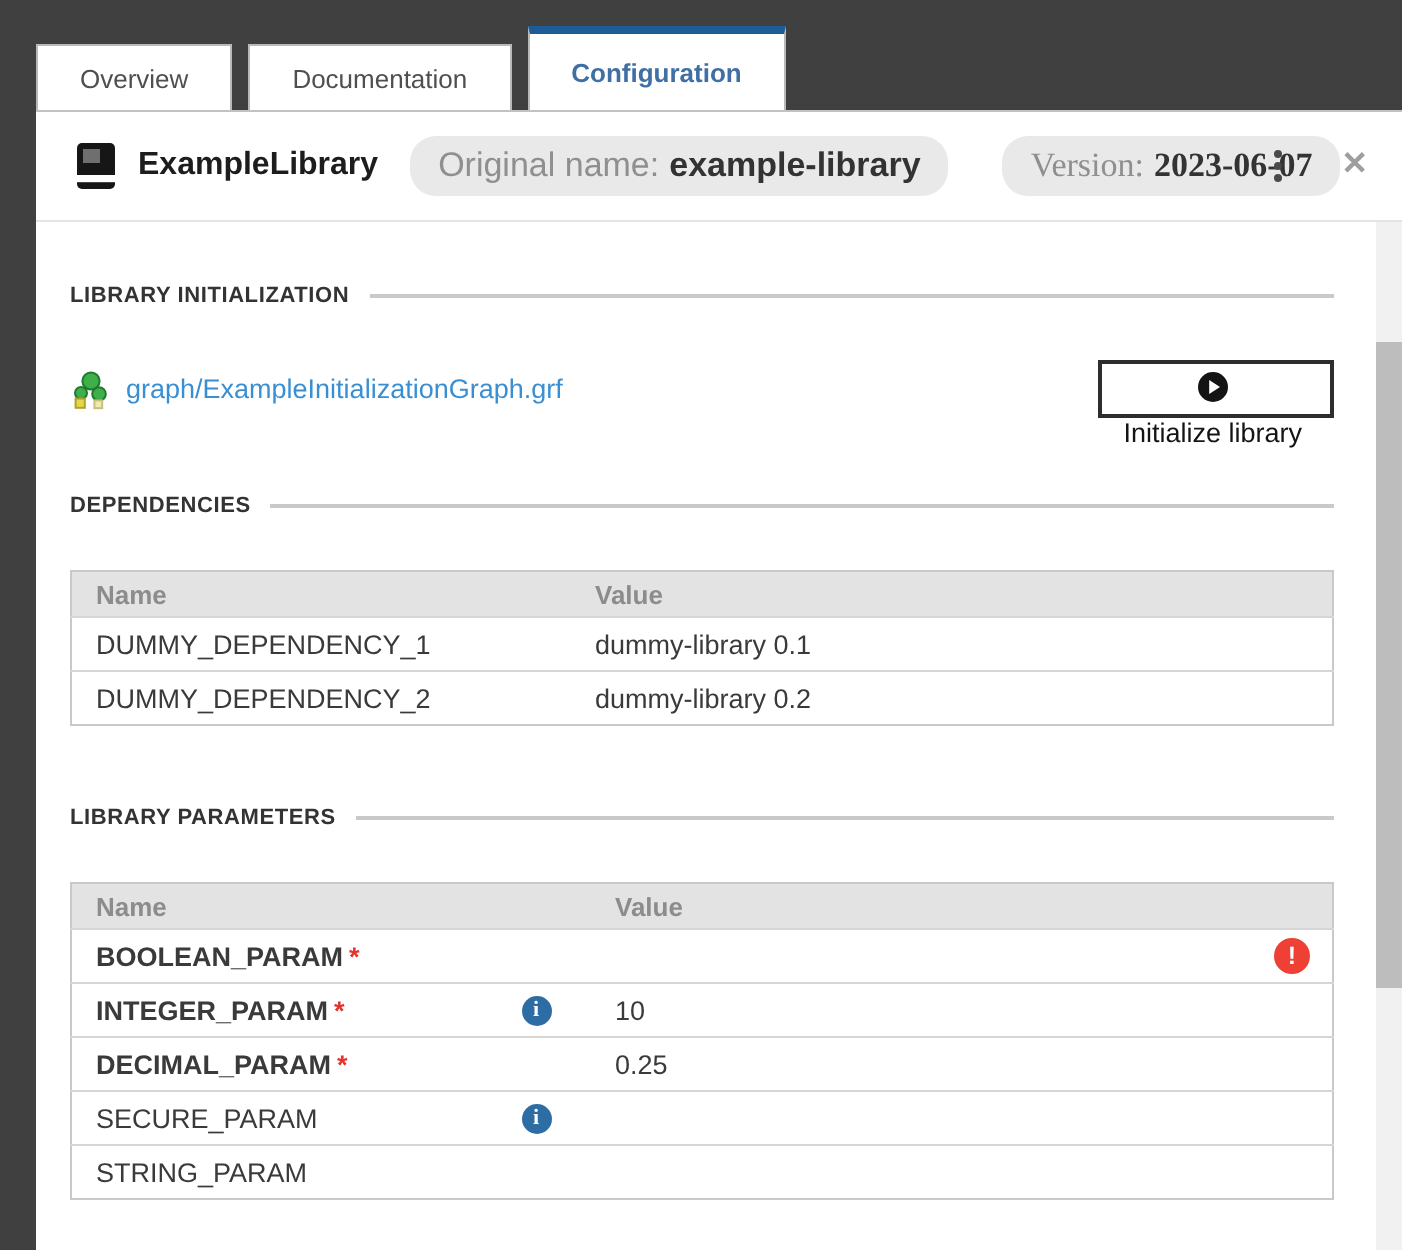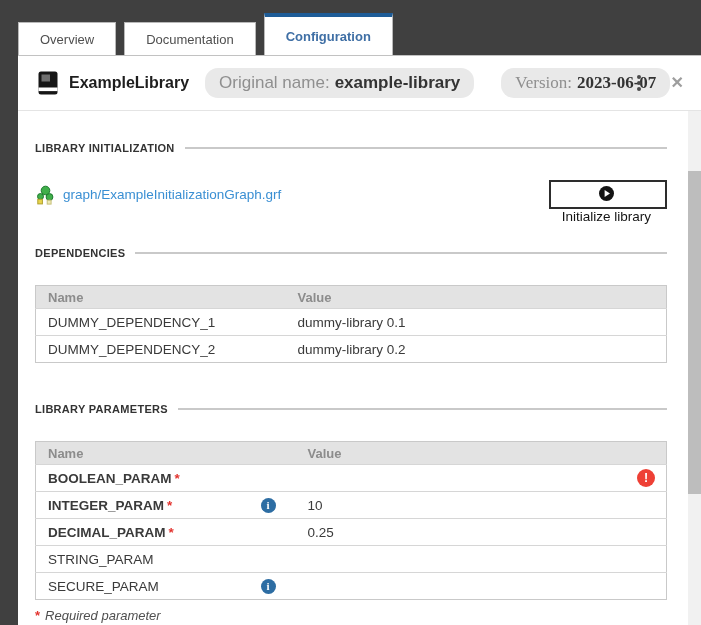--- a/index.html
+++ b/index.html
@@ -201,34 +201,31 @@
      </tr>
             <tr class="required">
        <td class="c-name">
          <span class="pname">DECIMAL_PARAM</span><span class="req">*</span>
        </td>
        <td class="c-info"></td>
        <td class="c-val">0.25</td>
      </tr>
             <tr class="">
        <td class="c-name">
+         <span class="pname">SECURE_PARAM</span>
+       </td>
+       <td class="c-info"><span class="info-icon">i</span></td>
+       <td class="c-val"></td>
+     </tr>
+            <tr class="">
+       <td class="c-name">
          <span class="pname">STRING_PARAM</span>
        </td>
        <td class="c-info"></td>
        <td class="c-val"></td>
      </tr>
-            <tr class="">
-       <td class="c-name">
-         <span class="pname">SECURE_PARAM</span>
-       </td>
-       <td class="c-info"><span class="info-icon">i</span></td>
-       <td class="c-val"></td>
-     </tr>
           </tbody>
       </table>
 
-      <div class="footnote">
-        <span class="star">*</span><span class="ftext">Required parameter</span>
-      </div>
 
     </div>
   </div>
 </div>
 
 </body></html>

